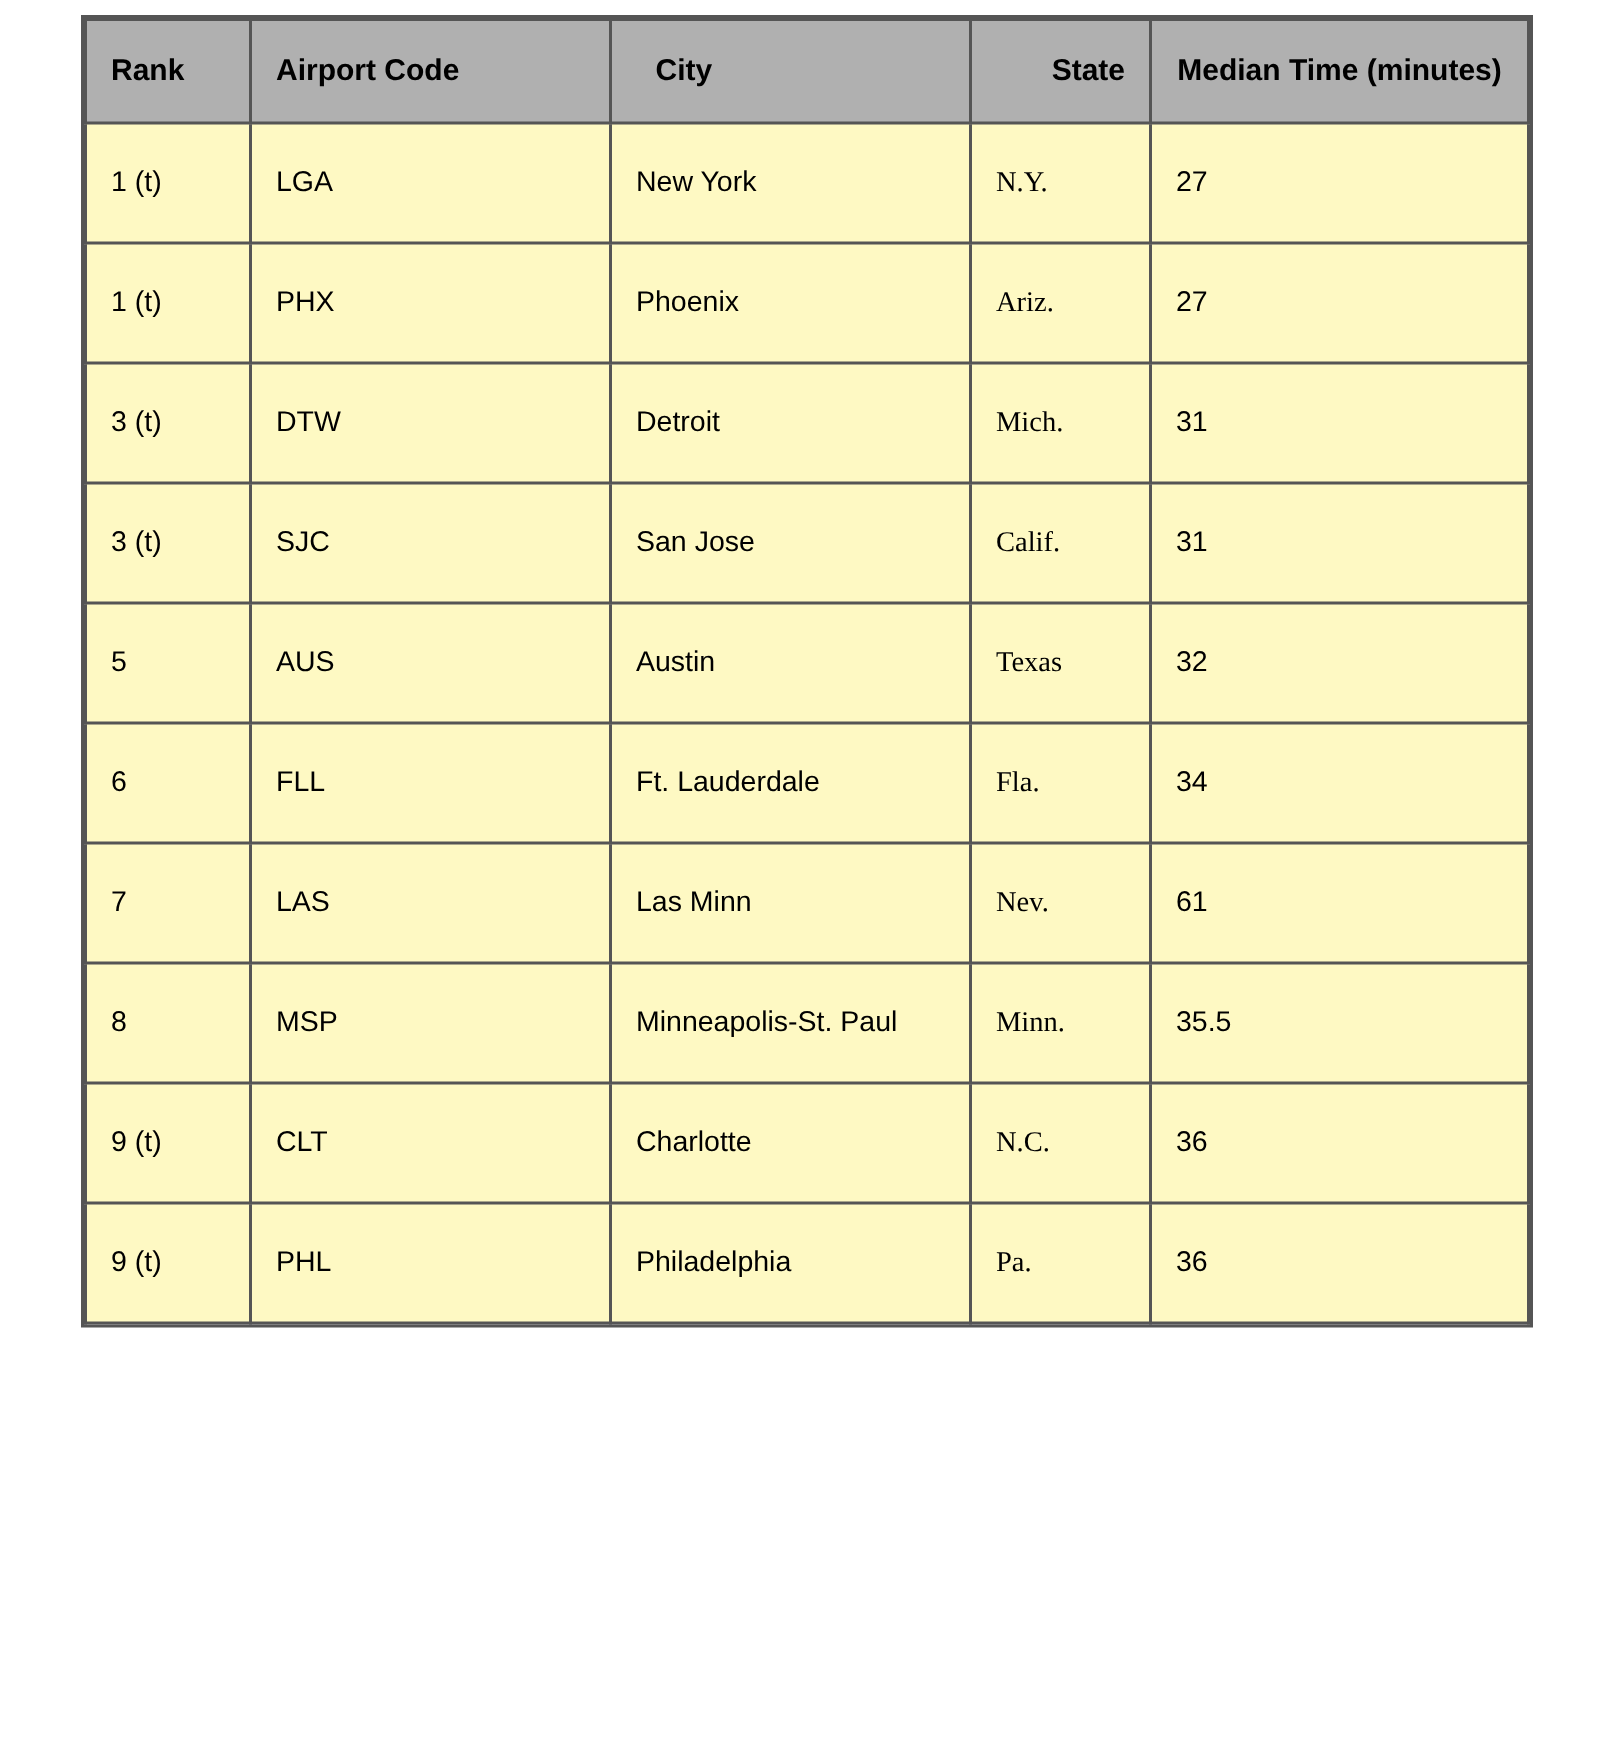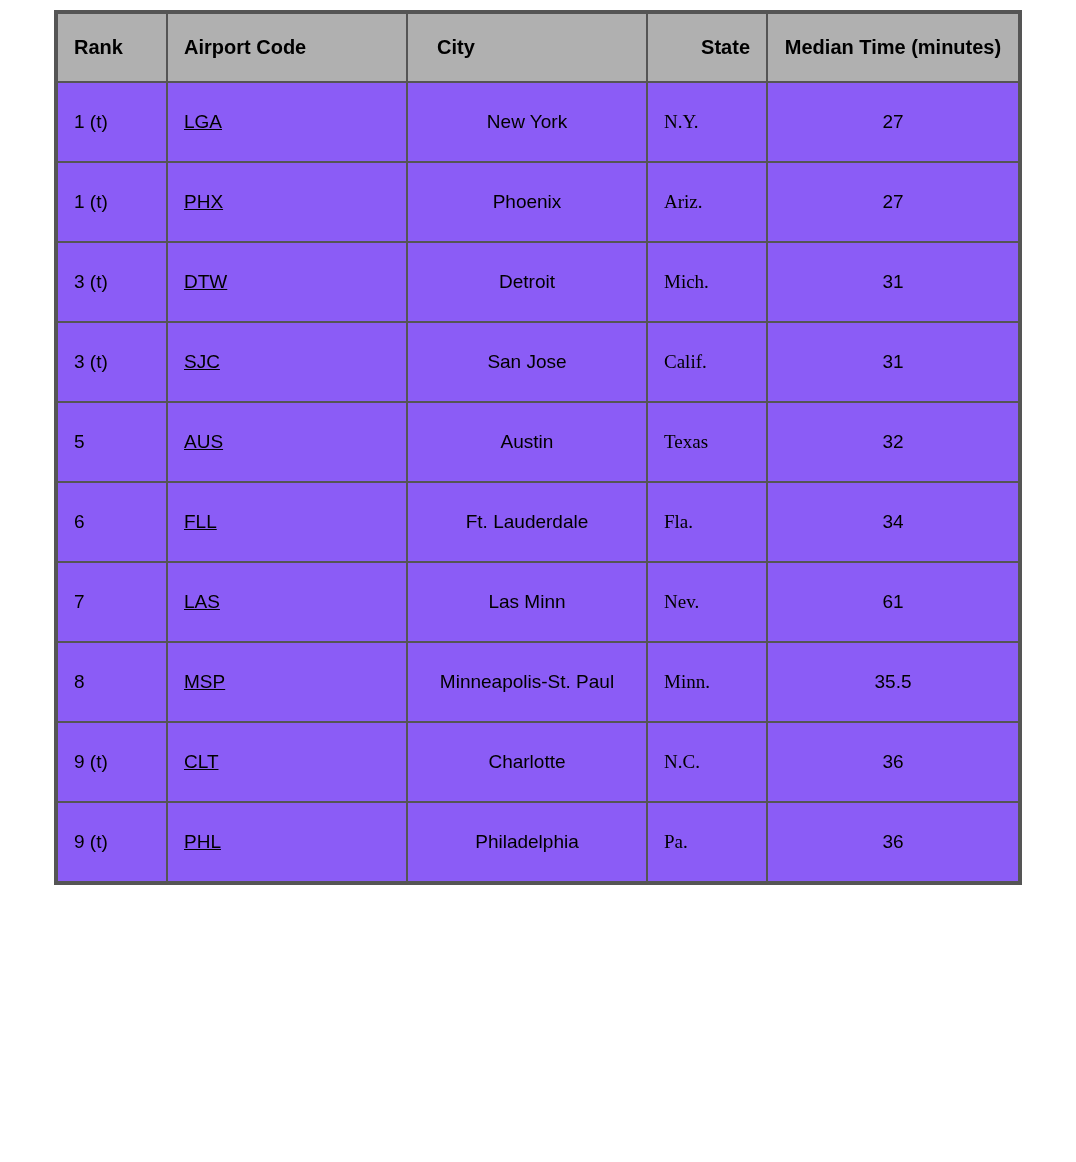--- a/index.html
+++ b/index.html
@@ -38,52 +38,49 @@
       text-align: left;
       font-weight: bold;
       font-size: 20px;
     }
 
     thead th.col-median {
       text-align: center;
     }
 
     tbody tr {
-      background-color: #8b5cf6;
+      background-color: #fef9c3;
     }
 
     tbody td {
       border: 2px solid #555;
       padding: 28px 16px;
       vertical-align: middle;
       font-size: 19px;
     }
 
     tbody td.col-rank {
       width: 110px;
       text-align: left;
     }
 
     tbody td.col-airport {
       width: 240px;
-      text-decoration: underline;
     }
 
     tbody td.col-city {
       width: 240px;
-      text-align: center;
     }
 
     tbody td.col-state {
       width: 120px;
       font-family: Liberation Serif, serif;
     }
 
     tbody td.col-median {
-      text-align: center;
     }
 
     thead th.col-rank {
       width: 110px;
     }
 
     thead th.col-airport {
       width: 240px;
     }
 

